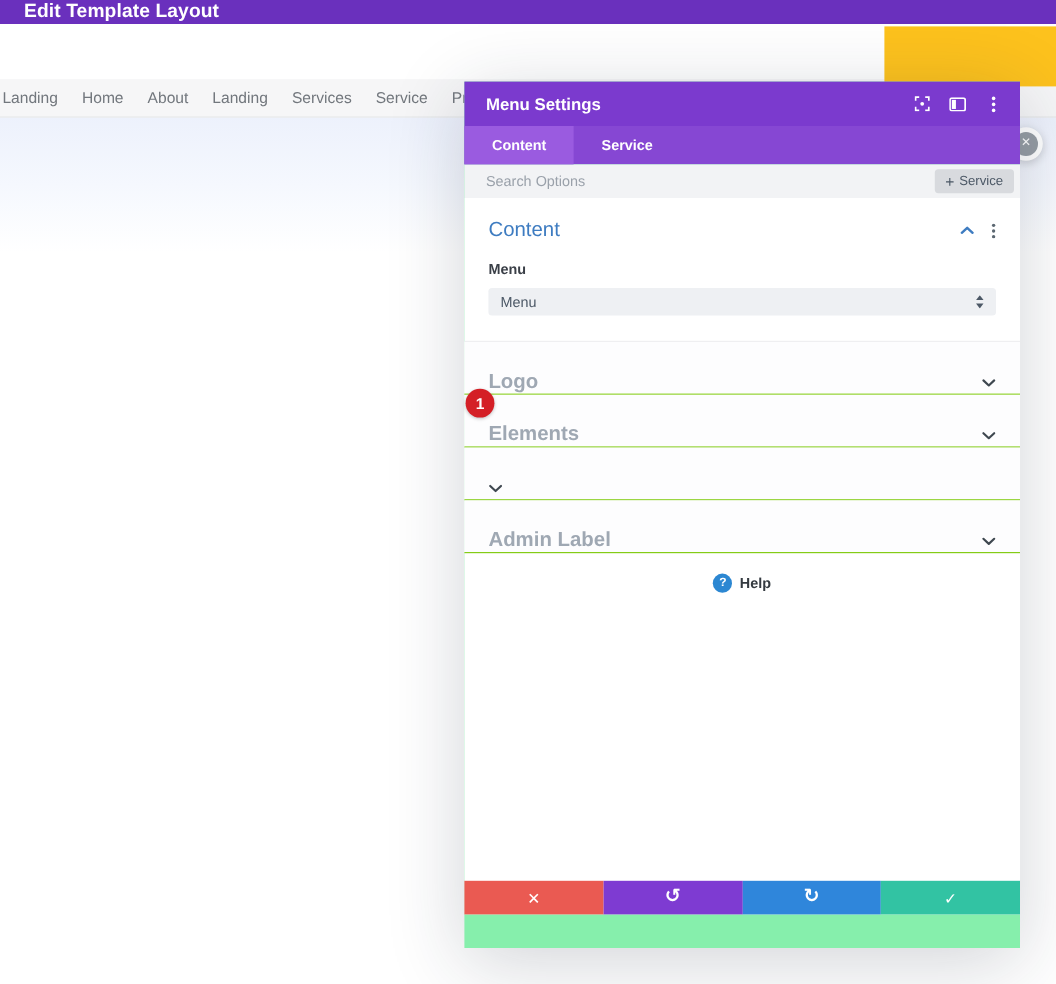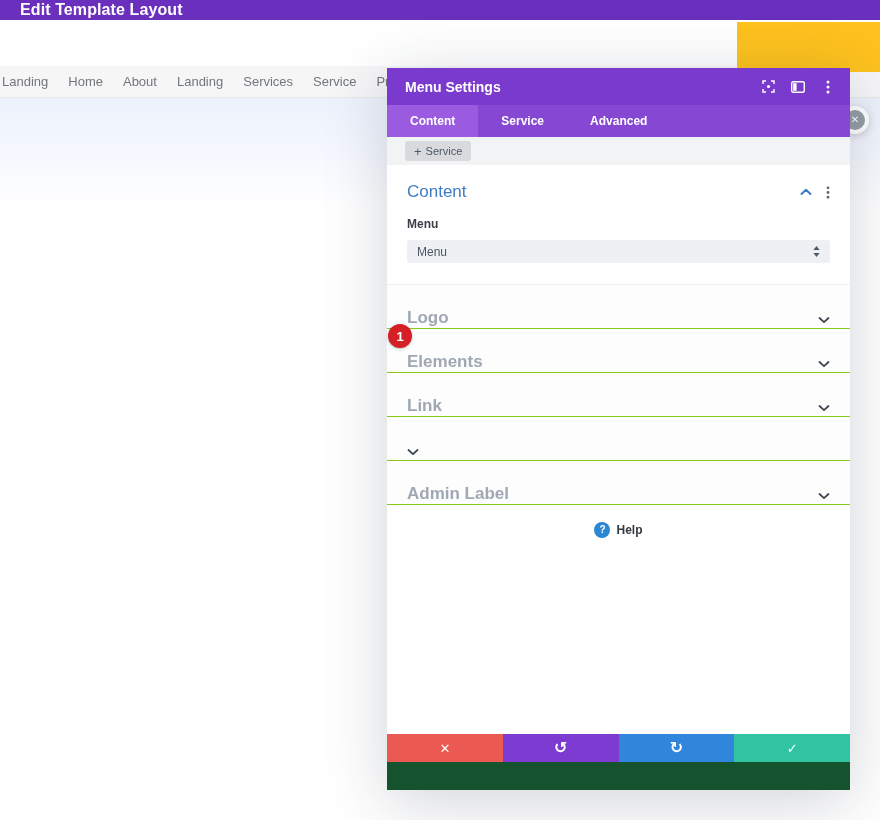--- a/index.html
+++ b/index.html
@@ -39,21 +39,21 @@
     display:flex; align-items:center; justify-content:center; z-index:3; cursor:pointer;
   }
   .close-fab .inner {
     width:20px; height:20px; border-radius:50%; background:#969da4;
     color:#fff; font-size:10px; font-weight:bold; line-height:20px; text-align:center;
   }
 
   
   .modal {
     position:absolute; left:387px; top:68px; width:463px; height:722px;
-    background:#14532d; z-index:4; box-shadow:0 12px 60px rgba(30,40,60,.20);
+    background:#86efac; z-index:4; box-shadow:0 12px 60px rgba(30,40,60,.20);
   }
   .modal-header {
     height:37px; background:#7b3ace; display:flex; align-items:center;
     padding:0 15px 0 18px;
   }
   .modal-title { color:#fff; font-size:14px; font-weight:bold; flex:1; }
   .hicon { width:14px; height:14px; margin-left:16px; display:flex; align-items:center; justify-content:center; cursor:pointer; }
   .hicon svg { display:block; }
 
   .modal-tabs { height:32px; background:#8647d3; display:flex; }
@@ -173,24 +173,24 @@
           <circle cx="2" cy="2" r="1.5" fill="#ffffff"></circle>
           <circle cx="2" cy="7" r="1.5" fill="#ffffff"></circle>
           <circle cx="2" cy="12" r="1.5" fill="#ffffff"></circle>
         </svg>
       </span>
     </div>
 
     <div class="modal-tabs" style="background: rgb(134, 71, 211);">
       <div class="tab active" style="background: rgb(154, 91, 224);">Content</div>
       <div class="tab">Service</div>
-      <div class="tab">Advanced</div>
     </div>
 
     <div class="search-row">
+      <input class="search-input" type="text" placeholder="Search Options" style="">
       <button class="filter-btn">
         <span class="plus">+</span>
         <span>Service</span>
       </button>
     </div>
 
     <div class="modal-body">
 
       <div class="sec-open">
         <div class="sec-head">
@@ -235,28 +235,20 @@
         </div>
         <div class="sec-row">
           <span class="lbl">Elements</span>
           <span>
             <svg width="12" height="8" viewBox="0 0 12 8" fill="none">
                 <path d="M1.5 2 L6 6.2 L10.5 2" stroke="#3f4850" stroke-width="1.8" stroke-linecap="round" stroke-linejoin="round"></path>
               </svg>
           </span>
         </div>
         <div class="sec-row">
-          <span class="lbl">Link</span>
-          <span>
-            <svg width="12" height="8" viewBox="0 0 12 8" fill="none">
-                <path d="M1.5 2 L6 6.2 L10.5 2" stroke="#3f4850" stroke-width="1.8" stroke-linecap="round" stroke-linejoin="round"></path>
-              </svg>
-          </span>
-        </div>
-        <div class="sec-row">
           <span>
             <svg width="12" height="8" viewBox="0 0 12 8" fill="none">
                 <path d="M1.5 2 L6 6.2 L10.5 2" stroke="#3f4850" stroke-width="1.8" stroke-linecap="round" stroke-linejoin="round"></path>
               </svg>
           </span>
         </div>
         <div class="sec-row">
           <span class="lbl">Admin Label</span>
           <span>
             <svg width="12" height="8" viewBox="0 0 12 8" fill="none">

